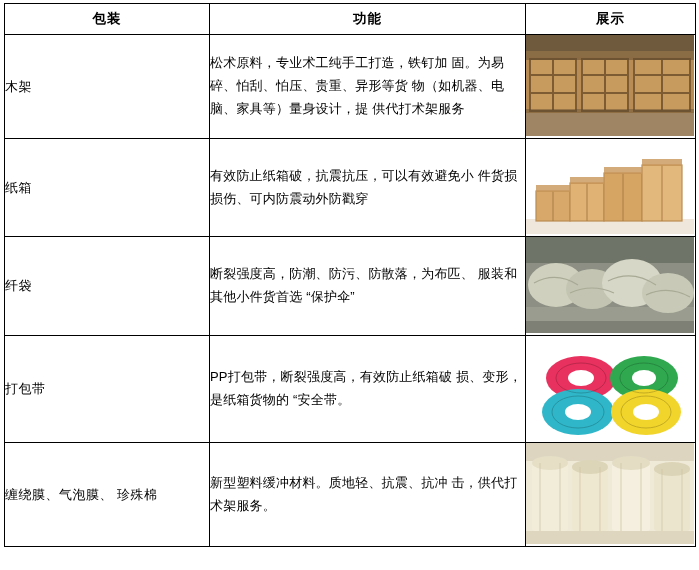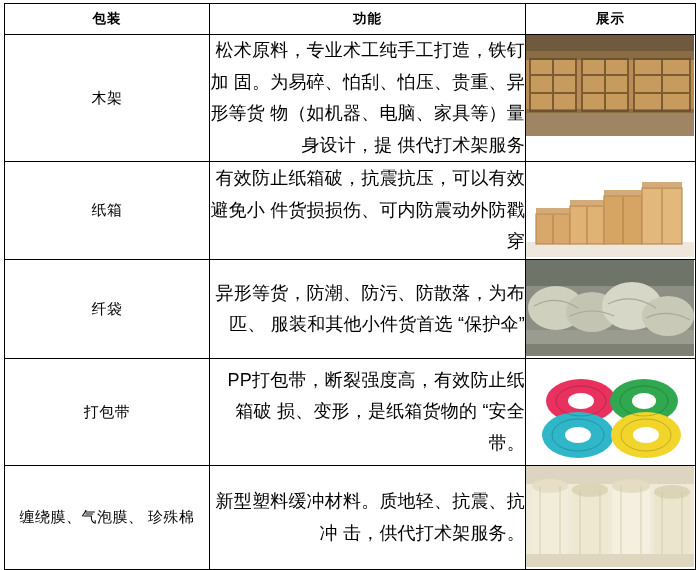--- a/index.html
+++ b/index.html
@@ -37,29 +37,29 @@
     vertical-align: middle;
   }
   thead th {
     height: 30px;
     font-size: 13.5px;
     font-weight: bold;
     text-align: center;
     letter-spacing: 1px;
   }
   td.col-name {
-    text-align: center;
-    font-size: 15px;
+    text-align: left;
+    font-size: 13px;
     letter-spacing: 0.5px;
     padding: 4px 6px;
   }
   td.col-func {
-    font-size: 18px;
+    font-size: 13px;
     line-height: 1.75;
-    text-align: right;
+    text-align: left;
     padding: 8px 12px 8px 10px;
     letter-spacing: 0.2px;
   }
   td.col-img {
     padding: 0;
     text-align: center;
     vertical-align: middle;
     height: 104px;
   }
   .img-box {
@@ -159,21 +159,21 @@
                 <rect x="78" y="28" width="38" height="7"></rect>
                 <rect x="116" y="20" width="40" height="7"></rect>
               </g>
             </svg>
           </div>
         </td>
       </tr>
 
       <tr class="r3">
         <td class="col-name">纤袋</td>
-        <td class="col-func">异形等货，防潮、防污、防散落，为布匹、 服装和其他小件货首选 “保护伞”</td>
+        <td class="col-func">断裂强度高，防潮、防污、防散落，为布匹、 服装和其他小件货首选 “保护伞”</td>
         <td class="col-img">
           <div class="img-box">
             <svg width="168" height="96" viewBox="0 0 168 96" xmlns="http://www.w3.org/2000/svg">
               <rect x="0" y="0" width="168" height="96" fill="#8d8f84"></rect>
               <rect x="0" y="0" width="168" height="26" fill="#6e7468"></rect>
               <rect x="0" y="70" width="168" height="26" fill="#9b9c90"></rect>
               <ellipse cx="30" cy="48" rx="28" ry="22" fill="#cfd0bd"></ellipse>
               <ellipse cx="66" cy="52" rx="26" ry="20" fill="#c3c5b2"></ellipse>
               <ellipse cx="106" cy="46" rx="30" ry="24" fill="#d6d7c6"></ellipse>
               <ellipse cx="142" cy="56" rx="26" ry="20" fill="#c8cab7"></ellipse>

